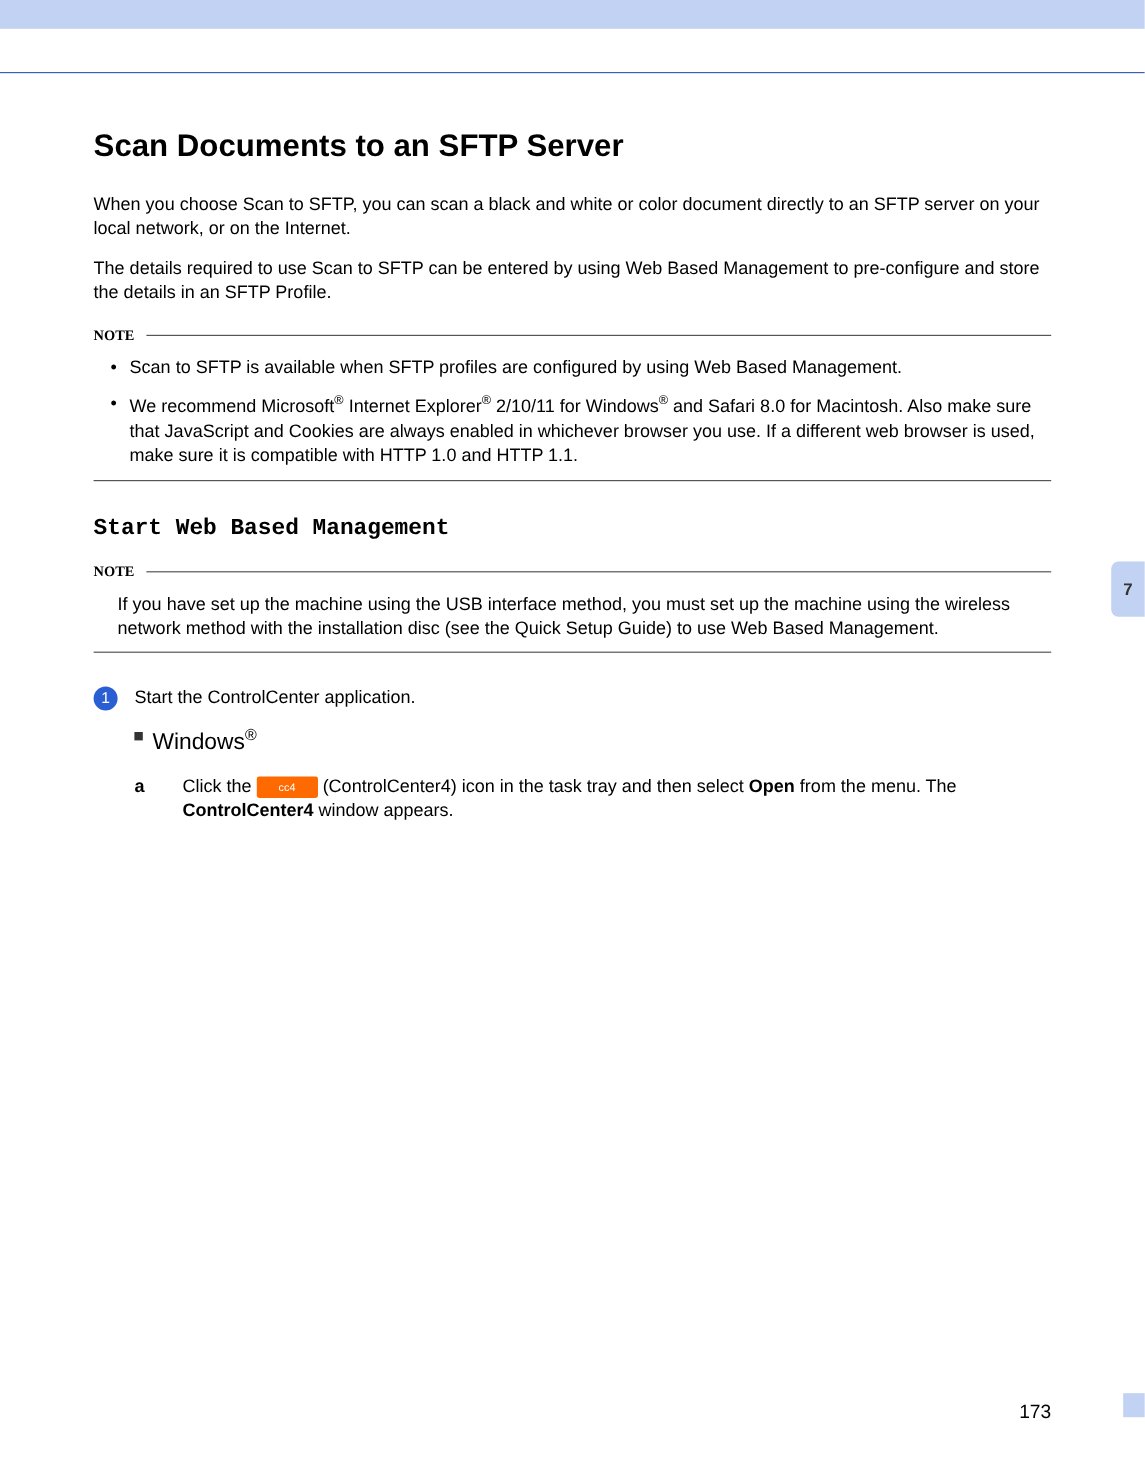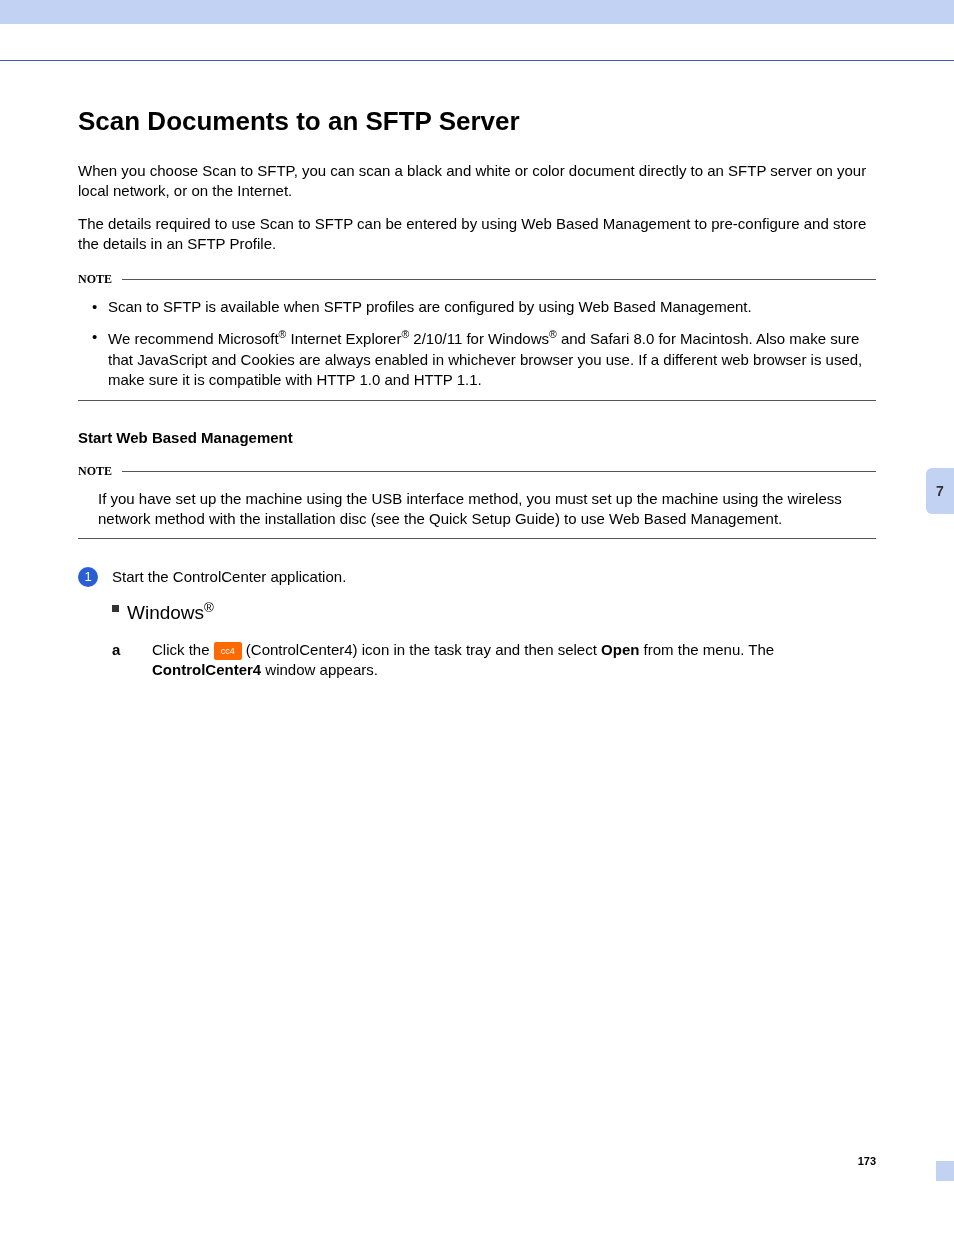--- a/index.html
+++ b/index.html
@@ -74,24 +74,25 @@
     width: 16px;
     flex-shrink: 0;
   }
   .note-close-line {
     height: 1px;
     background: #555;
     margin-top: 8px;
     margin-bottom: 28px;
   }
   .section-title {
-    font-size: 15px;
+    font-size: 19px;
     font-weight: bold;
     margin-bottom: 18px;
     margin-top: 12px;
+    font-family: Liberation Mono, monospace;
   }
   .note-body {
     font-size: 15px;
     line-height: 1.35;
     padding-left: 20px;
     margin-bottom: 8px;
   }
   .note-body .italic { }
   .sub-heading {
     font-weight: bold;
@@ -137,21 +138,21 @@
     margin-left: 34px;
   }
   .letter-label {
     font-weight: bold;
     width: 40px;
     flex-shrink: 0;
   }
   .letter-body { flex: 1; }
   .cc-icon {
     display: inline-block;
-    width: 28px; height: 18px;
+    width: 51px; height: 18px;
     background: #ff6a00;
     color: #fff;
     font-size: 9px;
     text-align: center;
     line-height: 18px;
     border-radius: 2px;
     vertical-align: middle;
   }
   sup { font-size: 0.7em; vertical-align: super; }
   .bold { font-weight: bold; }
@@ -167,23 +168,23 @@
     font-weight: bold;
     display: flex;
     align-items: center;
     justify-content: center;
     border-top-left-radius: 6px;
     border-bottom-left-radius: 6px;
   }
   .page-footer {
     position: absolute;
     right: 78px;
-    bottom: 68px;
-    font-size: 11px;
-    font-weight: bold;
+    bottom: 48px;
+    font-size: 16px;
+    font-weight: normal;
   }
   .page-footer-tab {
     position: absolute;
     right: 0;
     bottom: 54px;
     width: 18px;
     height: 20px;
     background: #c2d2f2;
   }
 </style>

